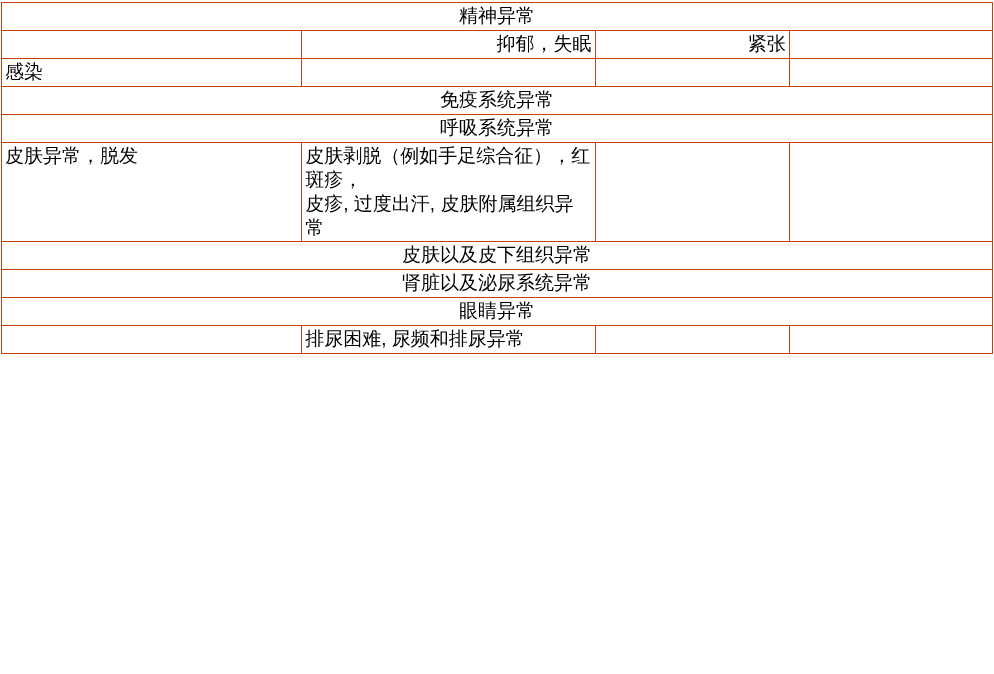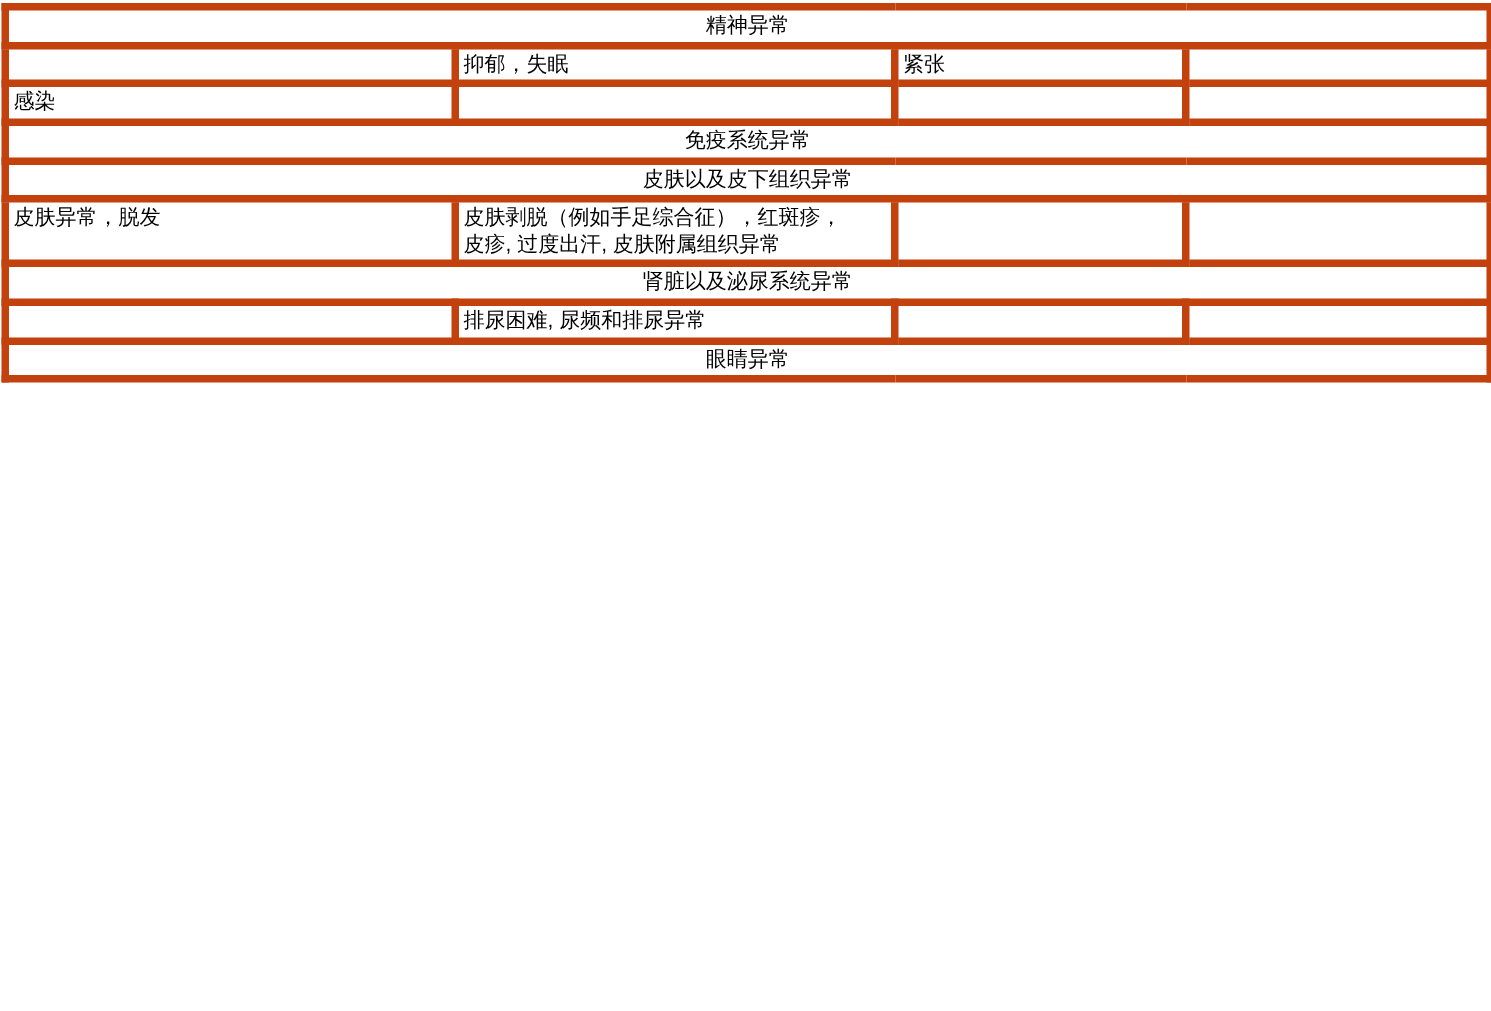--- a/index.html
+++ b/index.html
@@ -18,35 +18,35 @@
     background: #ffffff;
     overflow: hidden;
   }
   table.adr {
     border-collapse: collapse;
     width: 992px;
     margin: 2px 0 0 1px;
     table-layout: fixed;
   }
   table.adr td {
-    border: 5px solid #c2410c;
+    border: 1px solid #c2410c;
     vertical-align: top;
     padding: 1px 3px 2px 3px;
-    font-size: 14px;
+    font-size: 19px;
     line-height: 1.26;
     word-wrap: break-word;
   }
   td.section {
     text-align: center;
     font-size: 15.5px;
     padding-top: 1px;
     padding-bottom: 2px;
   }
   td.ctr {
-    text-align: left;
+    text-align: right;
   }
   .c1 { width: 300px; }
   .c2 { width: 293px; }
   .c3 { width: 194px; }
   .c4 { width: 203px; }
   .cellbody {
     white-space: pre-line;
   }
   .tall-row td { height: auto; }
 </style>
@@ -78,49 +78,52 @@
         <td class="cellbody">感染</td>
         <td class="cellbody"></td>
         <td class="cellbody"></td>
         <td class="cellbody"></td>
       </tr>
 
       <tr>
         <td class="section" colspan="4">免疫系统异常</td>
       </tr>
 
+      <tr>
+        <td class="section" colspan="4">呼吸系统异常</td>
+      </tr>
 
-
-      <tr>
-        <td class="section" colspan="4">皮肤以及皮下组织异常</td>
-      </tr>
 
       <tr>
         <td class="cellbody">皮肤异常，脱发</td>
         <td class="cellbody">皮肤剥脱（例如手足综合征），红斑疹，
 皮疹, 过度出汗, 皮肤附属组织异常</td>
         <td class="cellbody"></td>
         <td class="cellbody"></td>
       </tr>
 
+      <tr>
+        <td class="section" colspan="4">皮肤以及皮下组织异常</td>
+      </tr>
+
 
 
       <tr>
         <td class="section" colspan="4">肾脏以及泌尿系统异常</td>
       </tr>
 
       <tr>
+        <td class="section" colspan="4">眼睛异常</td>
+      </tr>
+
+      <tr>
         <td class="cellbody"></td>
         <td class="cellbody">排尿困难, 尿频和排尿异常</td>
         <td class="cellbody"></td>
         <td class="cellbody"></td>
-      </tr>
-
-      <tr>
-        <td class="section" colspan="4">眼睛异常</td>
       </tr>
 
 
 
 
     </tbody>
   </table>
 </div>
 
 </body></html>

